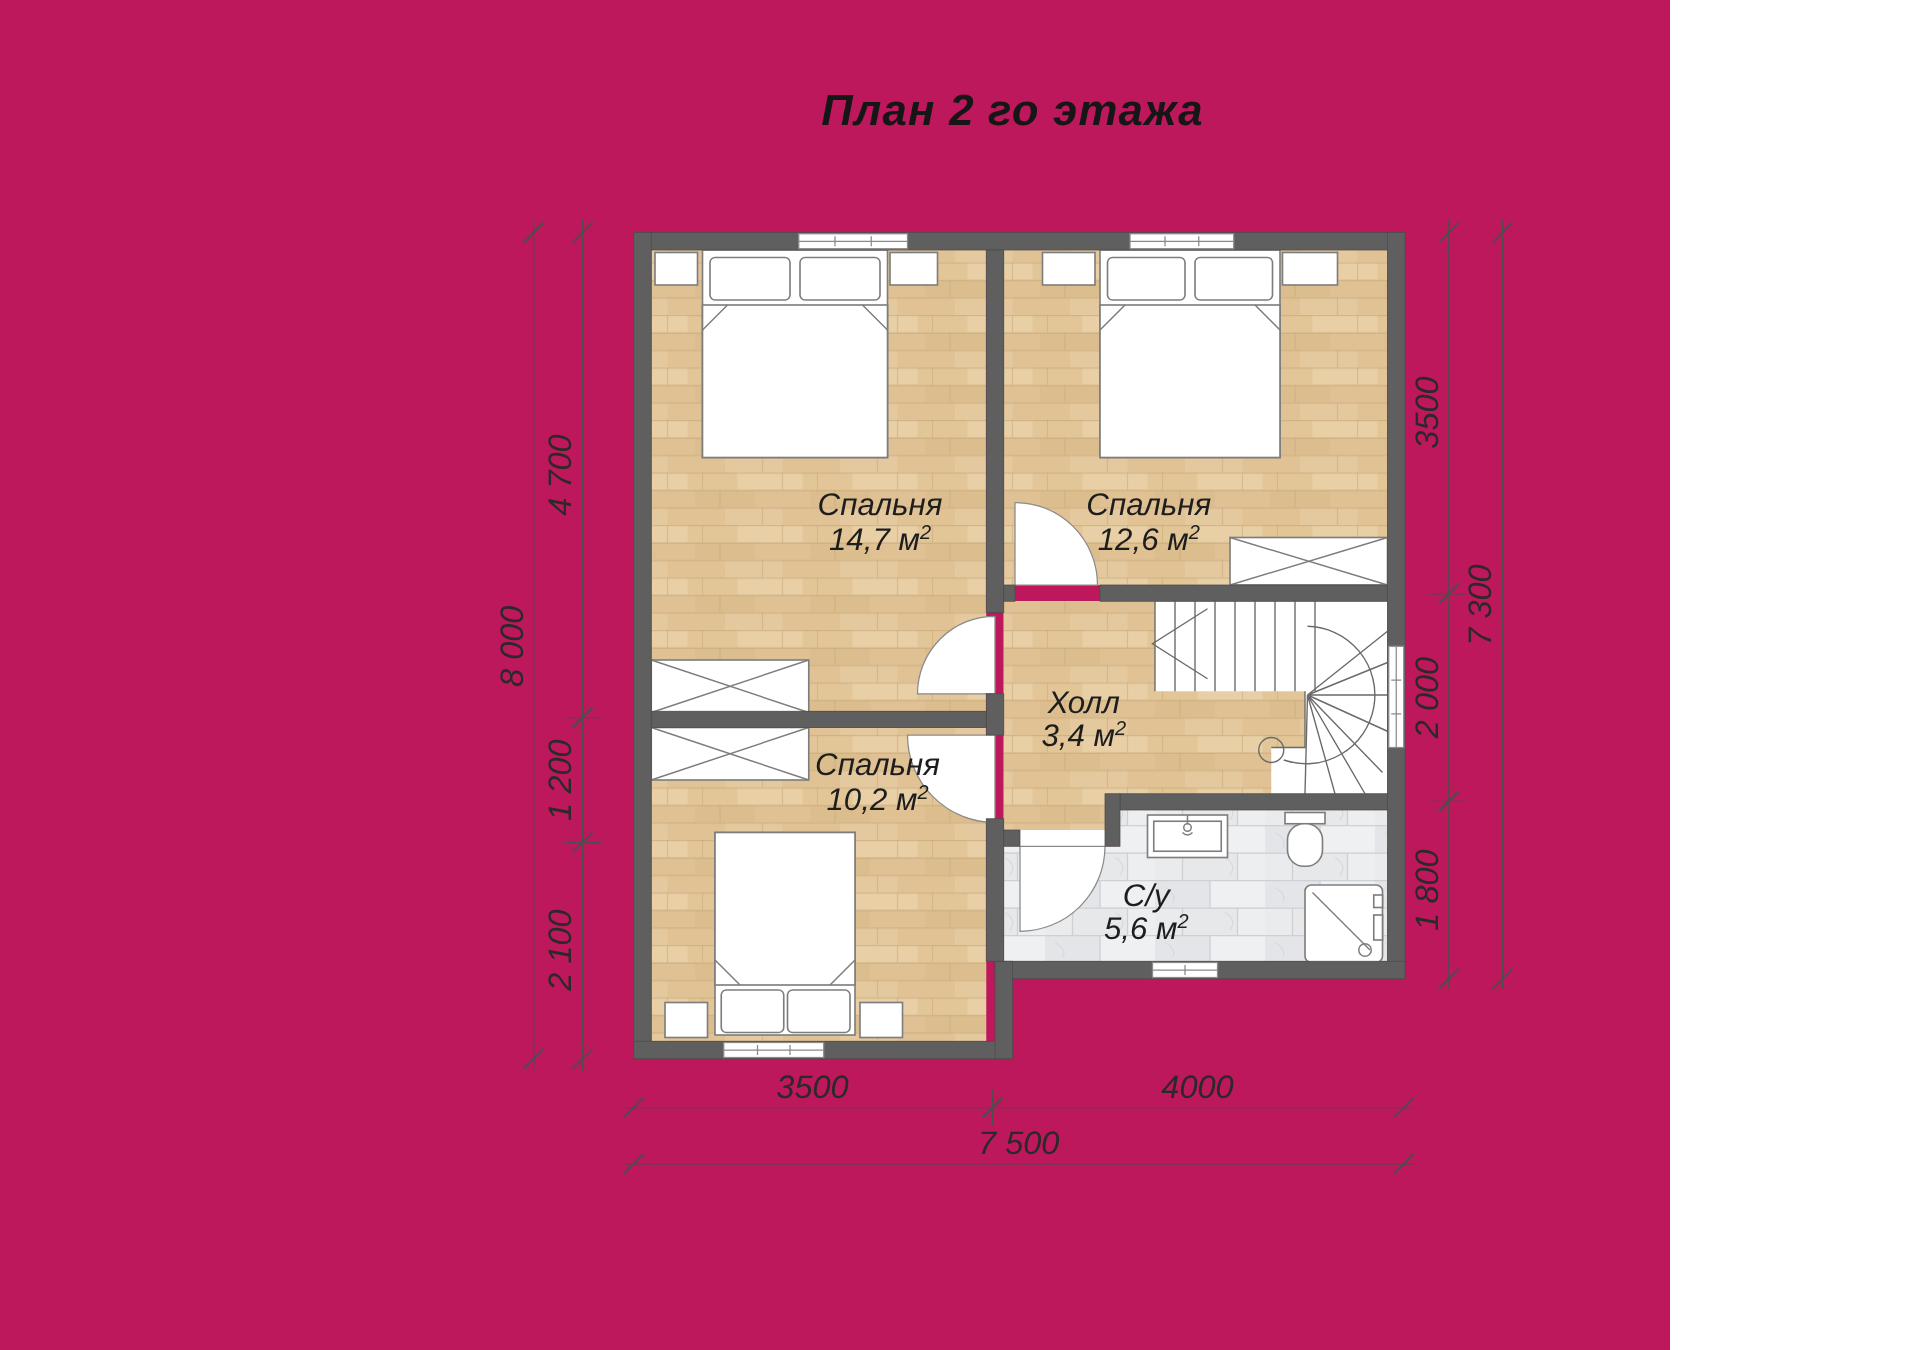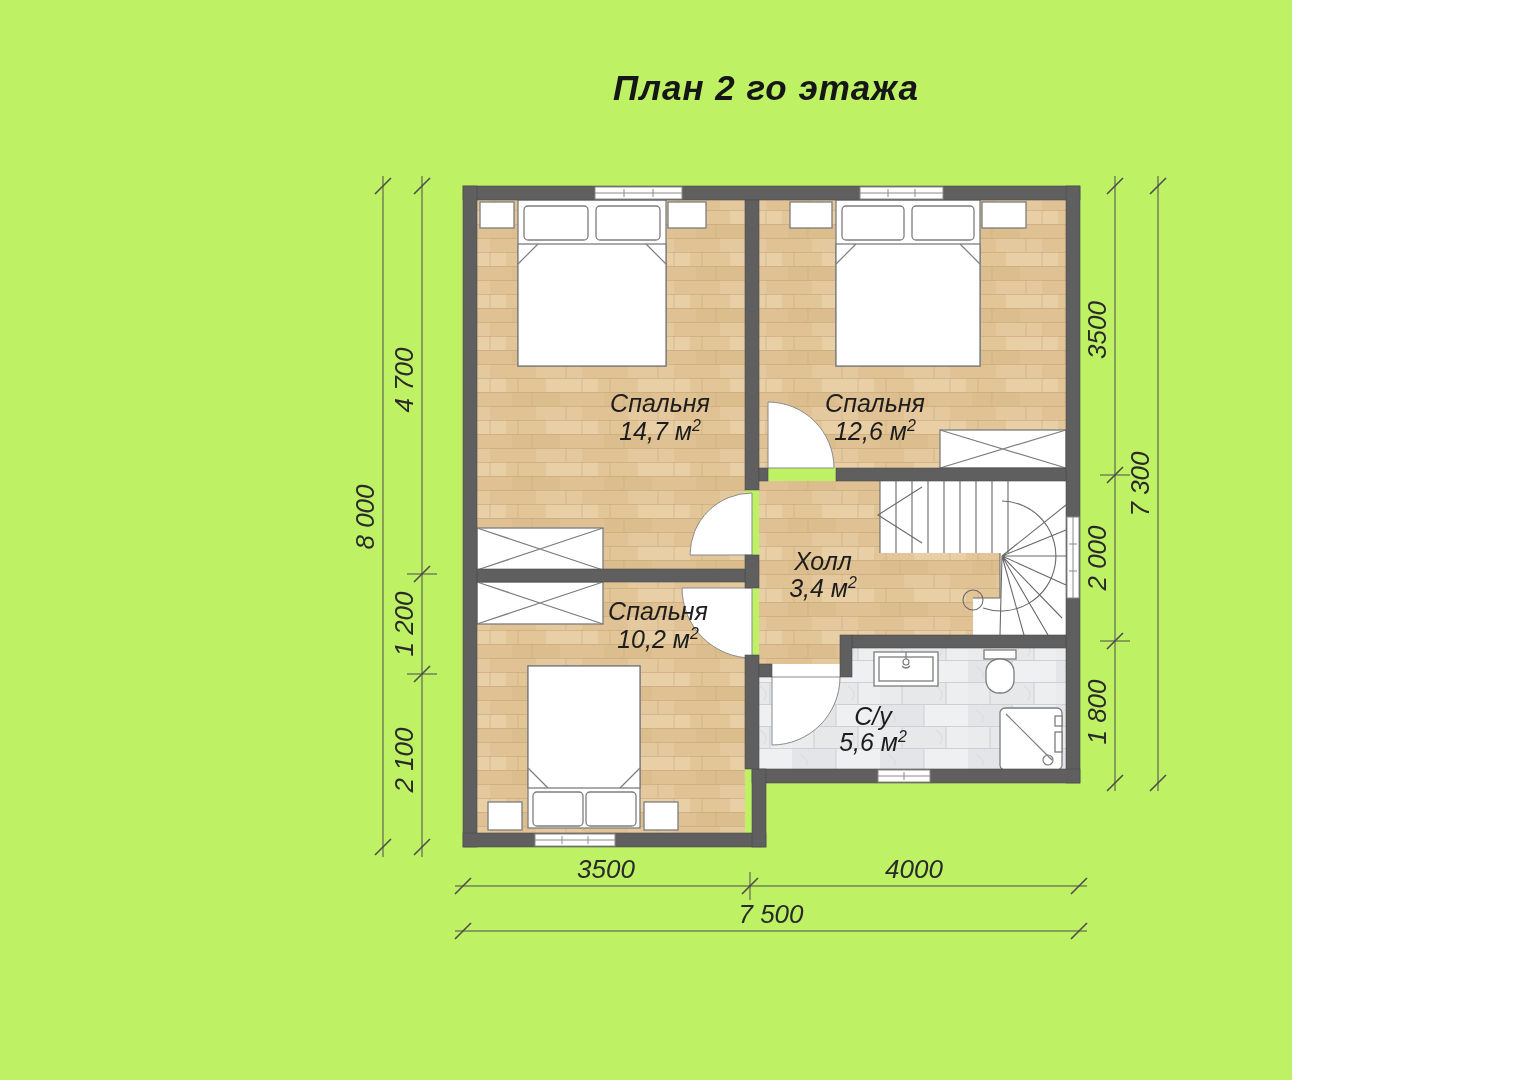--- a/index.html
+++ b/index.html
@@ -1,17 +1,17 @@
 <!DOCTYPE html>
 <html><head>
 <meta charset="utf-8">
 <style>
   html,body{margin:0;padding:0;background:#ffffff;}
-  .page{position:relative;width:1292px;height:1080px;background:#bef264;overflow:hidden;
-        font-family:"Liberation Sans", sans-serif;}
+  .page{position:relative;width:1292px;height:1080px;background:#be185d;overflow:hidden;
+        font-family:"Liberation Sans", sans-serif;padding-left:44px;}
   svg text{font-family:"Liberation Sans", sans-serif;}
   .title-text{font-size:35px;font-style:italic;font-weight:600;fill:#161616;letter-spacing:1px;}
   .room-name{font-size:25px;font-style:italic;fill:#1d1d1d;}
   .room-area{font-size:25px;font-style:italic;fill:#1d1d1d;}
   .dim-text{font-size:26px;font-style:italic;fill:#2a2a2a;}
   .dim-line{stroke:#4d4d4d;stroke-width:1;fill:none;}
   .dim-tick{stroke:#4d4d4d;stroke-width:1.6;fill:none;}
   .furn{fill:#ffffff;stroke:#7d7d7d;stroke-width:1.3;}
   .furn-line{stroke:#7d7d7d;stroke-width:1.2;fill:none;}
   .stair-line{stroke:#6a6a6a;stroke-width:1.1;fill:none;}

